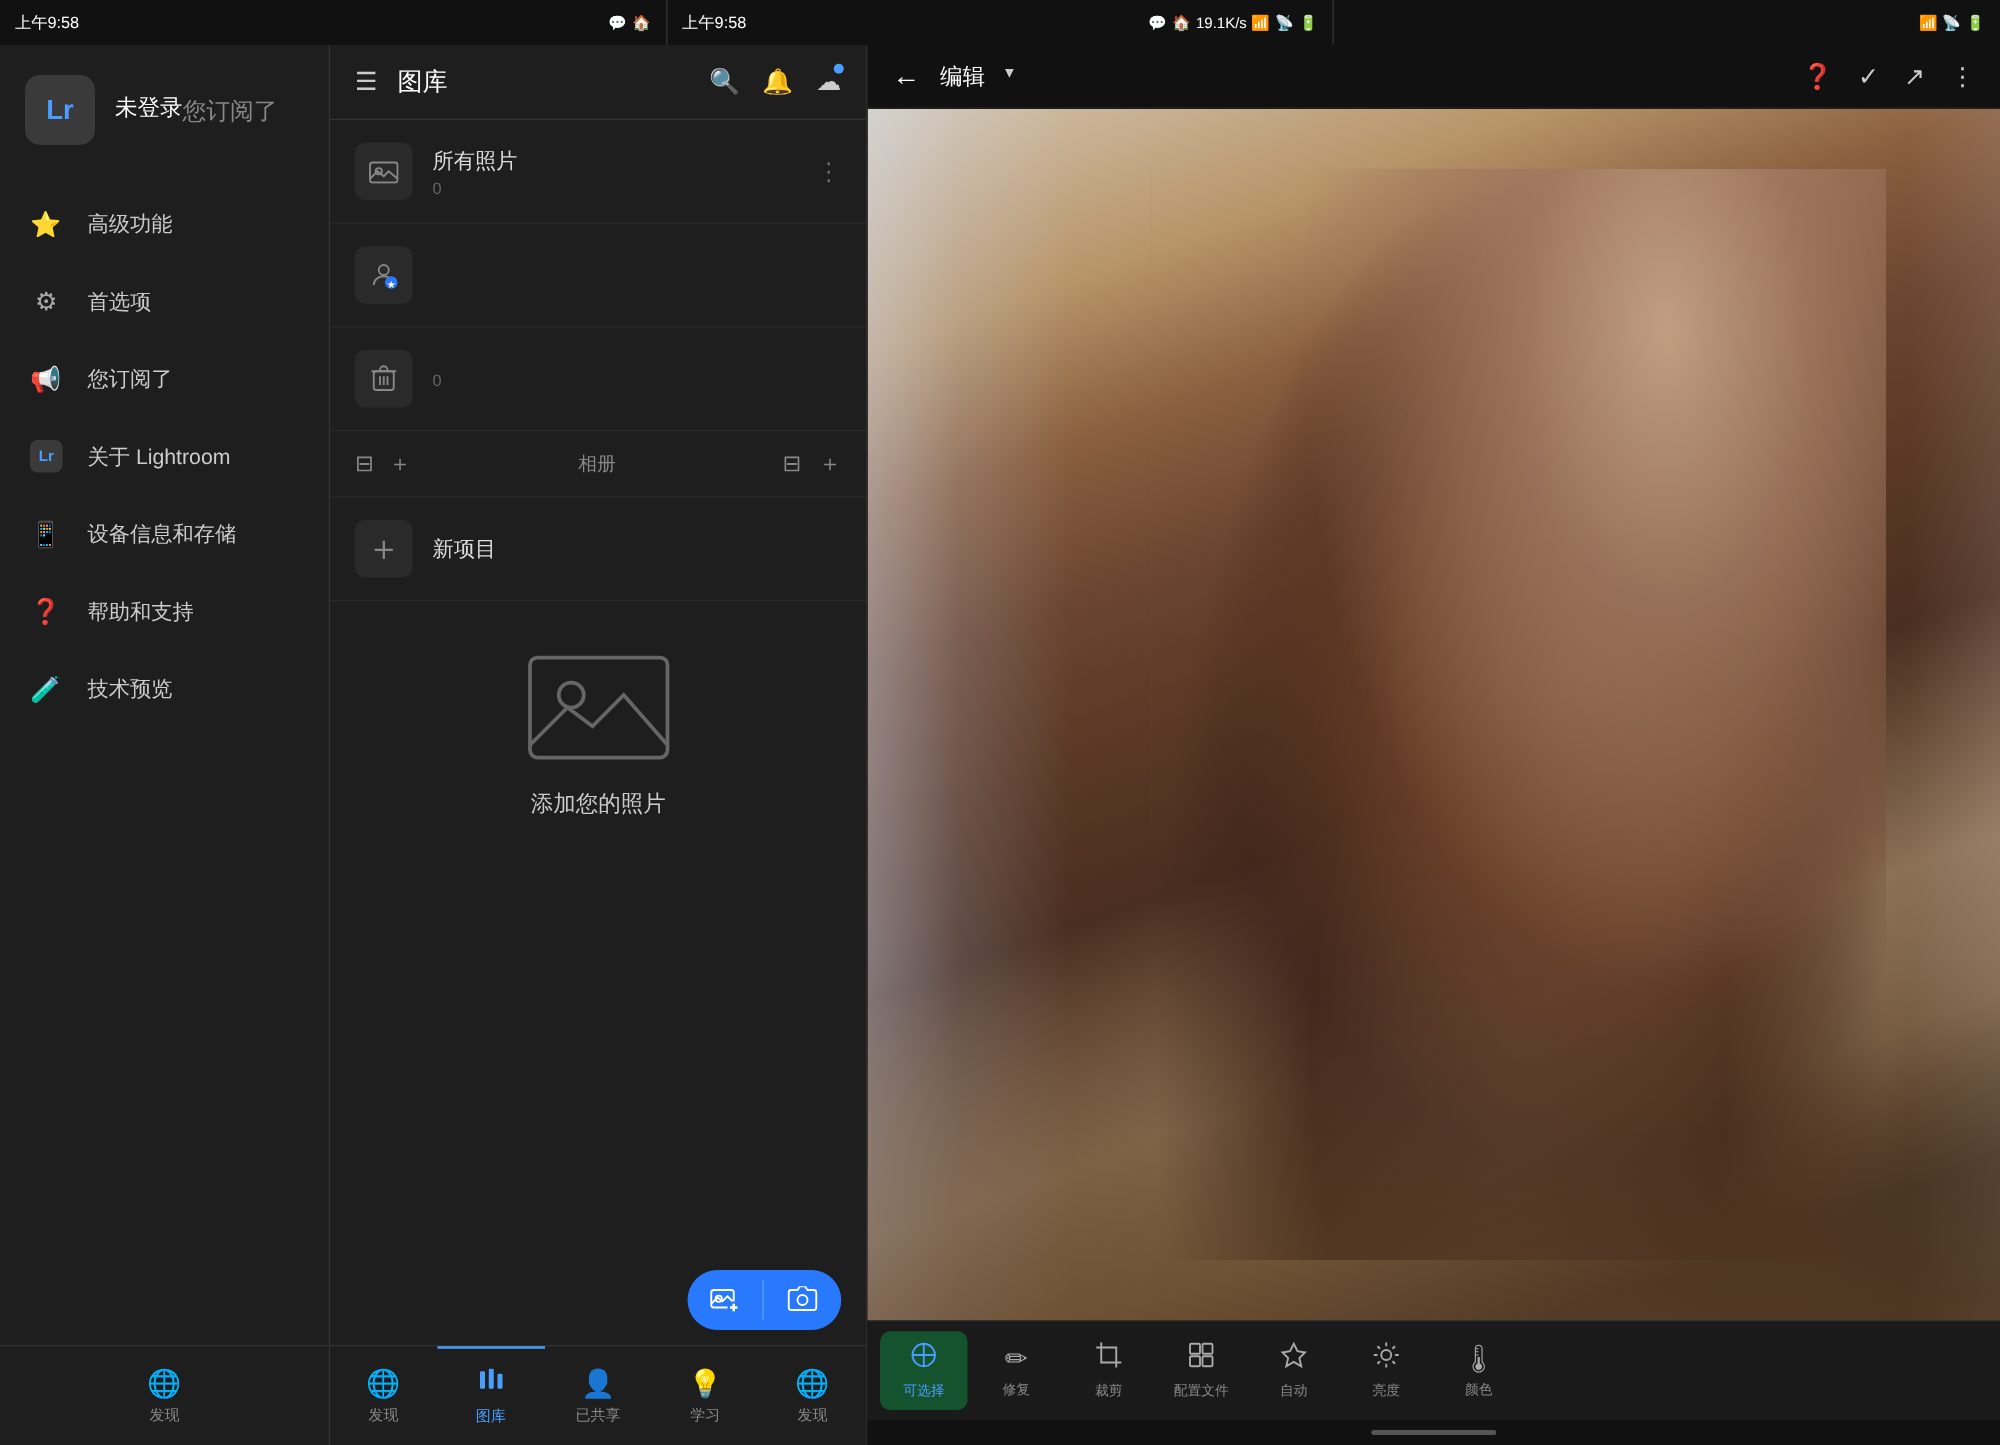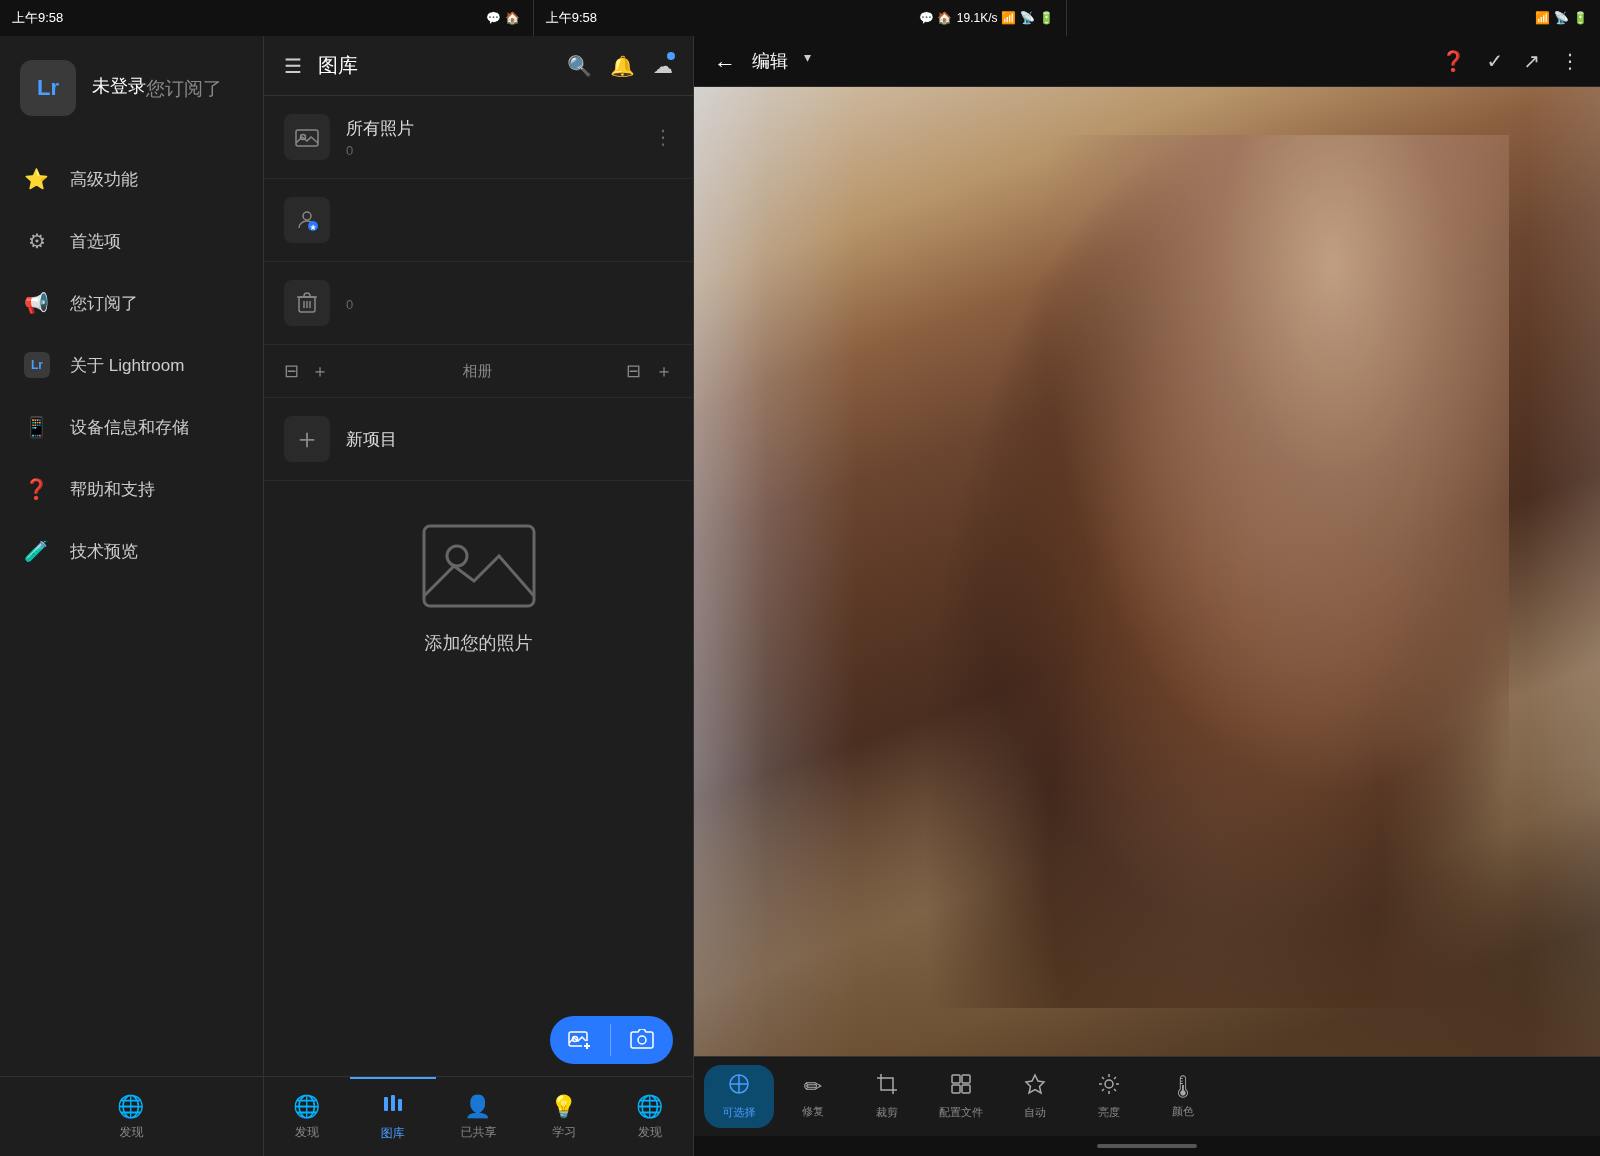--- a/index.html
+++ b/index.html
@@ -431,22 +431,21 @@
       flex-direction: column;
       align-items: center;
       justify-content: center;
       min-width: 70px;
       padding: 8px 6px;
       border-radius: 8px;
       cursor: pointer;
       gap: 4px;
     }
     .tool-item.active {
-      background: #0c4a6e;
-      border-radius: 17px;
+      background: #14532d;
     }
     .tool-icon {
       font-size: 22px;
       color: #aaa;
     }
     .tool-item.active .tool-icon {
       color: #4a9eff;
     }
     .tool-label {
       font-size: 11px;

